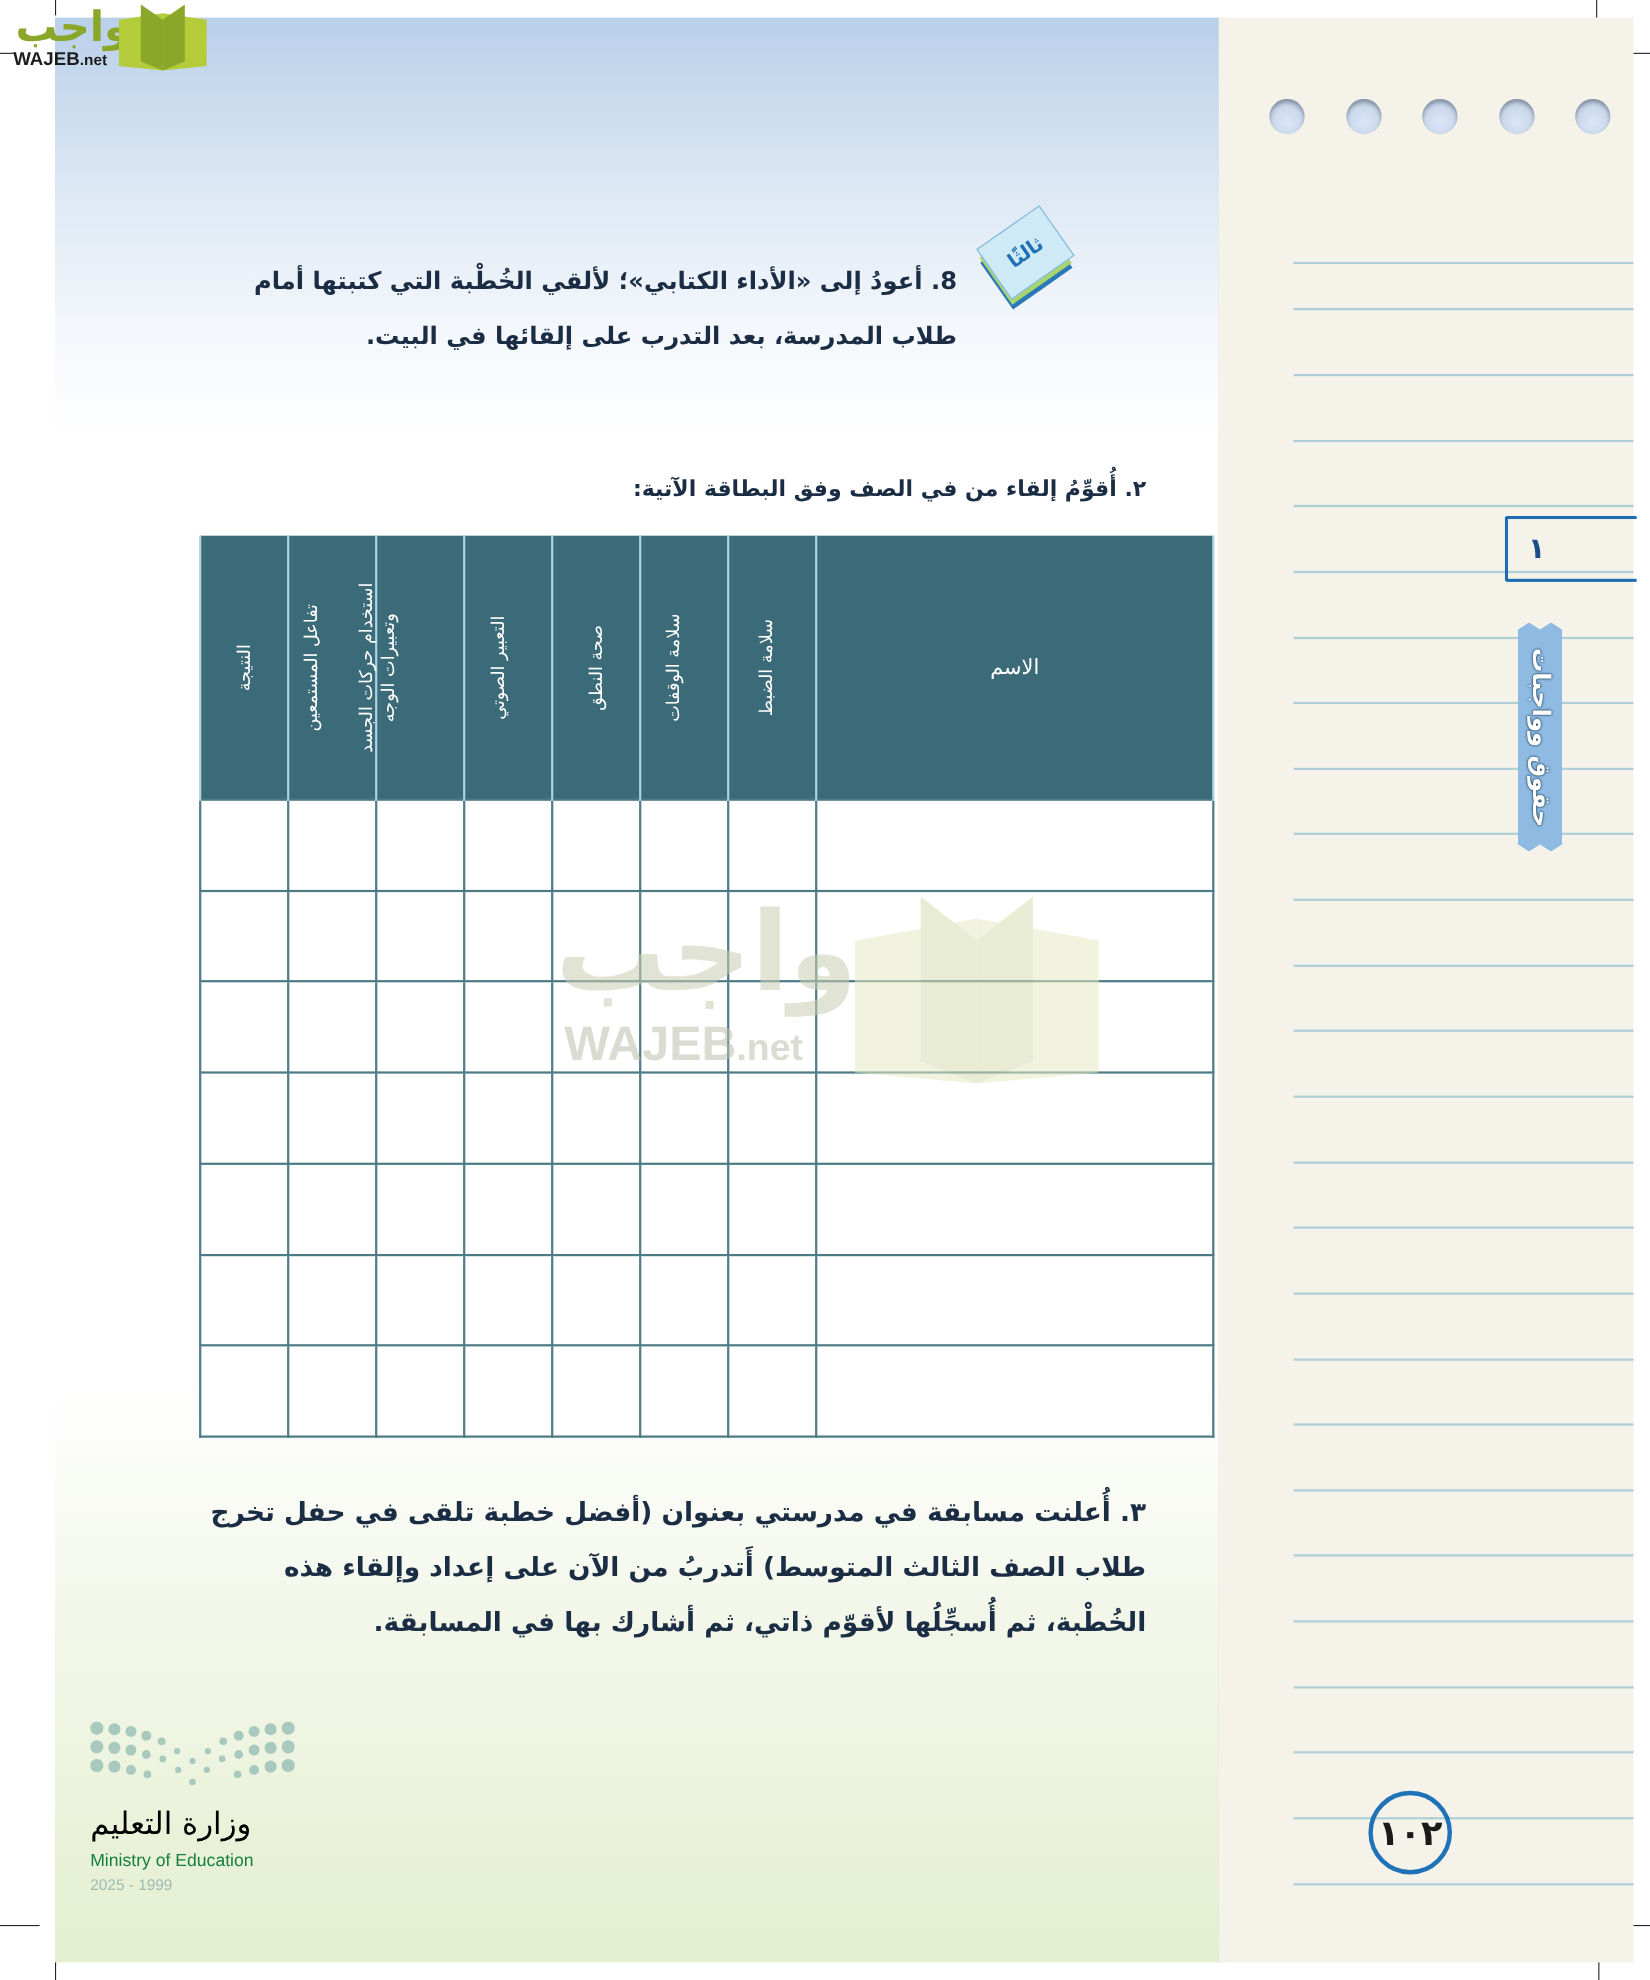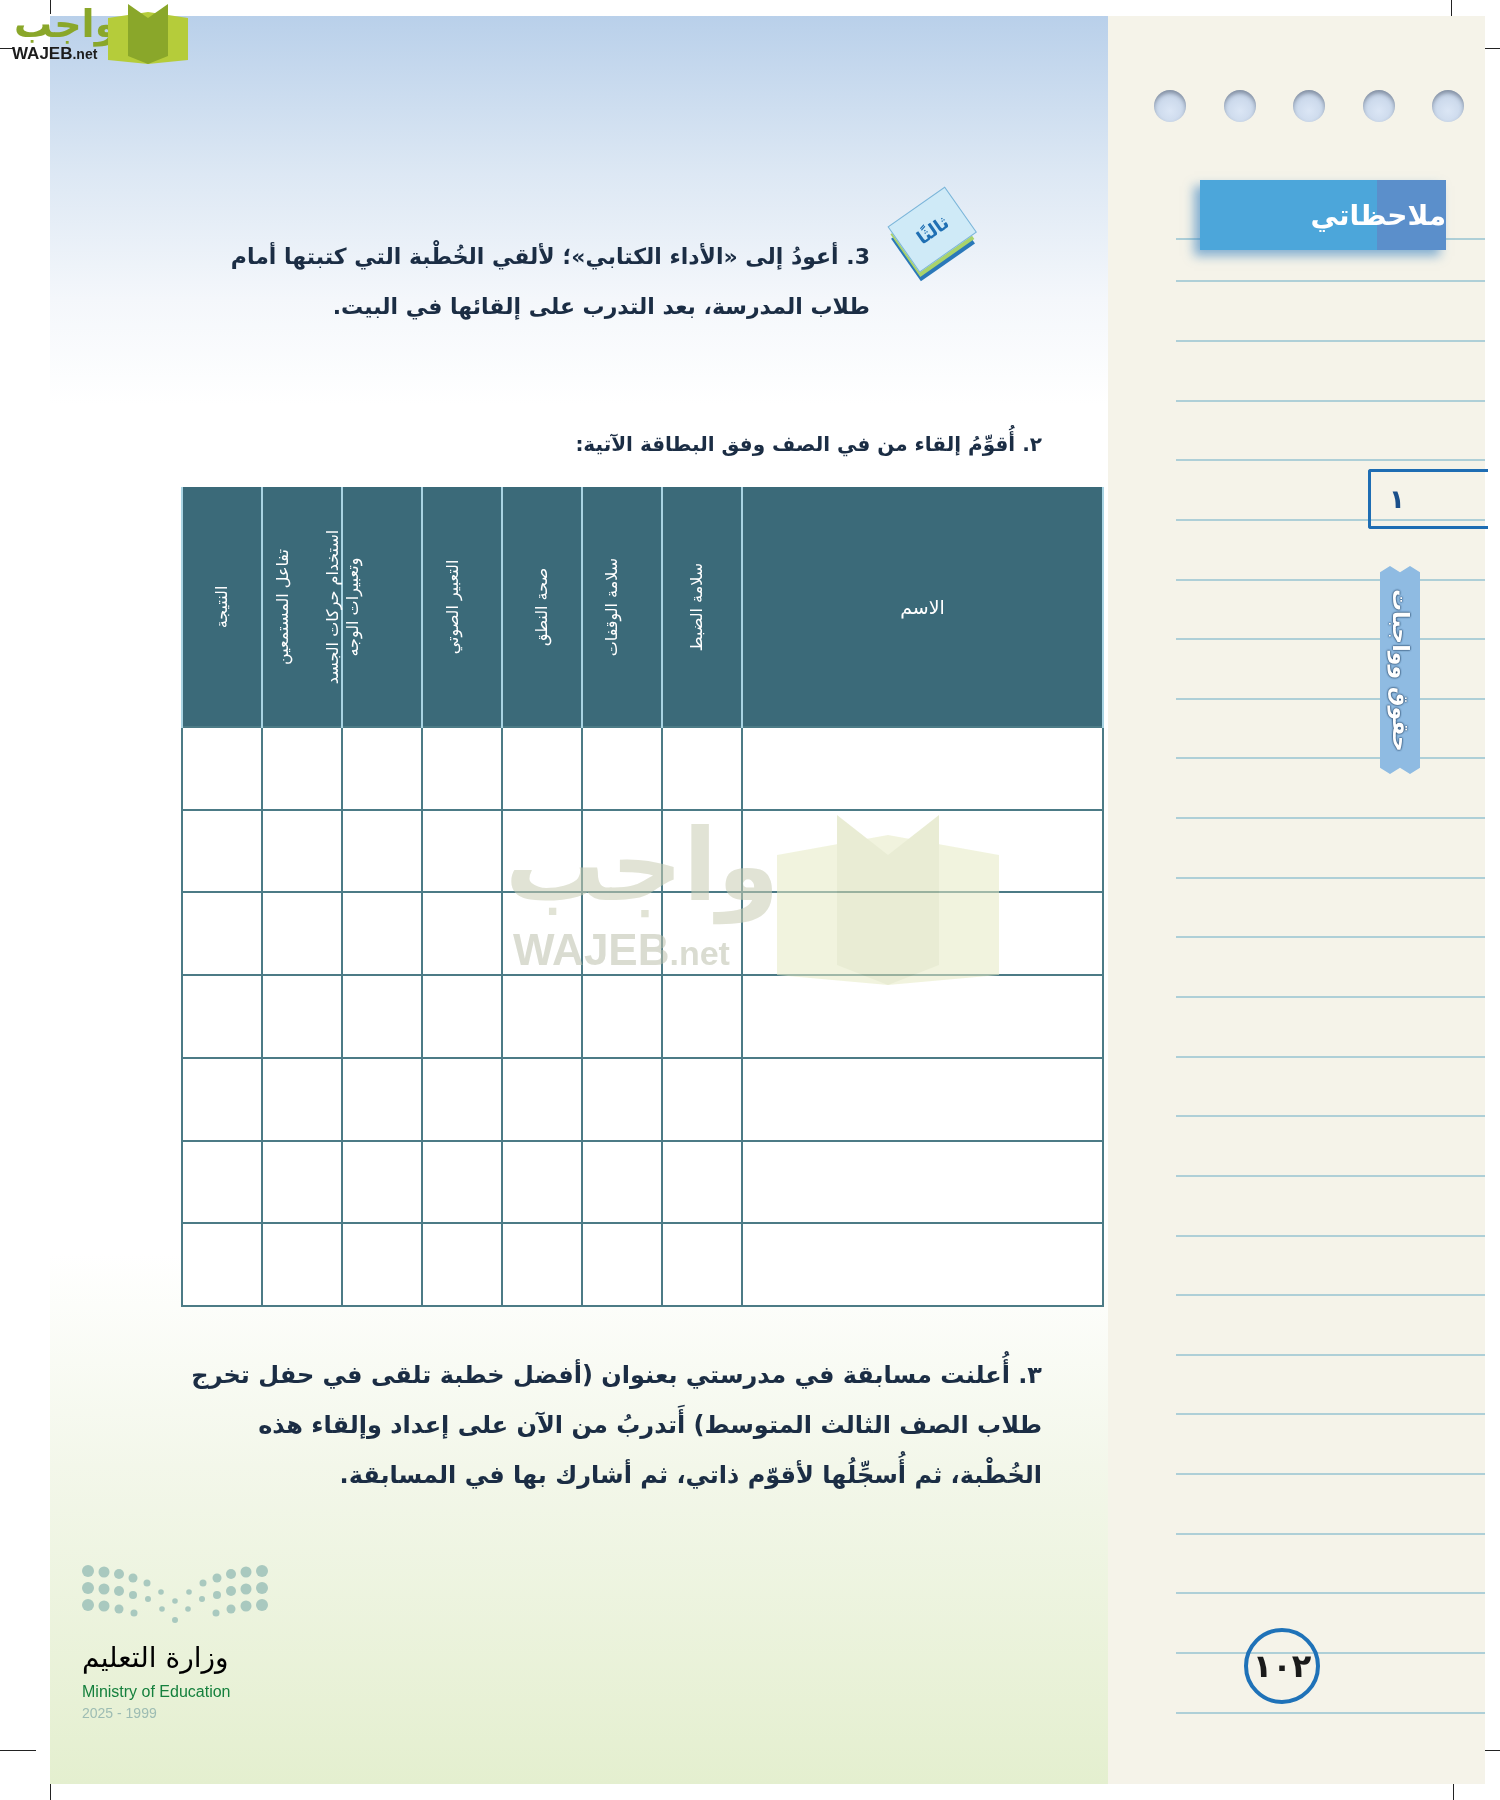--- a/index.html
+++ b/index.html
@@ -133,21 +133,21 @@
 <div class="crop" style="left:1453px;top:1764px;width:1px;height:36px;"></div>
 
 <div class="main-panel"></div>
 
 <div class="section-badge">
   <div class="leaf3"></div>
   <div class="leaf2"></div>
   <div class="leaf1">ثالثًا</div>
 </div>
 
-<div class="text-block q1">3. أعودُ إلى «الأداء الكتابي»؛ لألقي الخُطْبة التي كتبتها أمام طلاب المدرسة، بعد التدرب على إلقائها في البيت.</div>
+<div class="text-block q1">8. أعودُ إلى «الأداء الكتابي»؛ لألقي الخُطْبة التي كتبتها أمام طلاب المدرسة، بعد التدرب على إلقائها في البيت.</div>
 
 <div class="text-block q2">٢. أُقوِّمُ إلقاء من في الصف وفق البطاقة الآتية:</div>
 
 <table class="eval-table">
   <thead>
     <tr>
       <th class="col-name"><span>الاسم</span></th>
       <th class="col-crit"><span class="vtxt">سلامة الضبط</span></th>
       <th class="col-crit"><span class="vtxt">سلامة الوقفات</span></th>
       <th class="col-crit"><span class="vtxt">صحة النطق</span></th>
@@ -315,21 +315,20 @@
   <div class="note-line" style="top:1219px;"></div>
   <div class="note-line" style="top:1278px;"></div>
   <div class="note-line" style="top:1338px;"></div>
   <div class="note-line" style="top:1397px;"></div>
   <div class="note-line" style="top:1457px;"></div>
   <div class="note-line" style="top:1517px;"></div>
   <div class="note-line" style="top:1576px;"></div>
   <div class="note-line" style="top:1636px;"></div>
   <div class="note-line" style="top:1696px;"></div>
 
-  <div class="notes-title">ملاحظاتي</div>
   <div class="unit-box">١</div>
   <div class="unit-ribbon">
     <span>حقوق وواجبات</span>
   </div>
   <div class="page-number">١٠٢</div>
 </div>
 
 <div class="wajeb-logo">
   <span class="wajeb-ar">واجب</span>
   <span class="wajeb-en"><span>WAJEB</span><small>.net</small></span>

